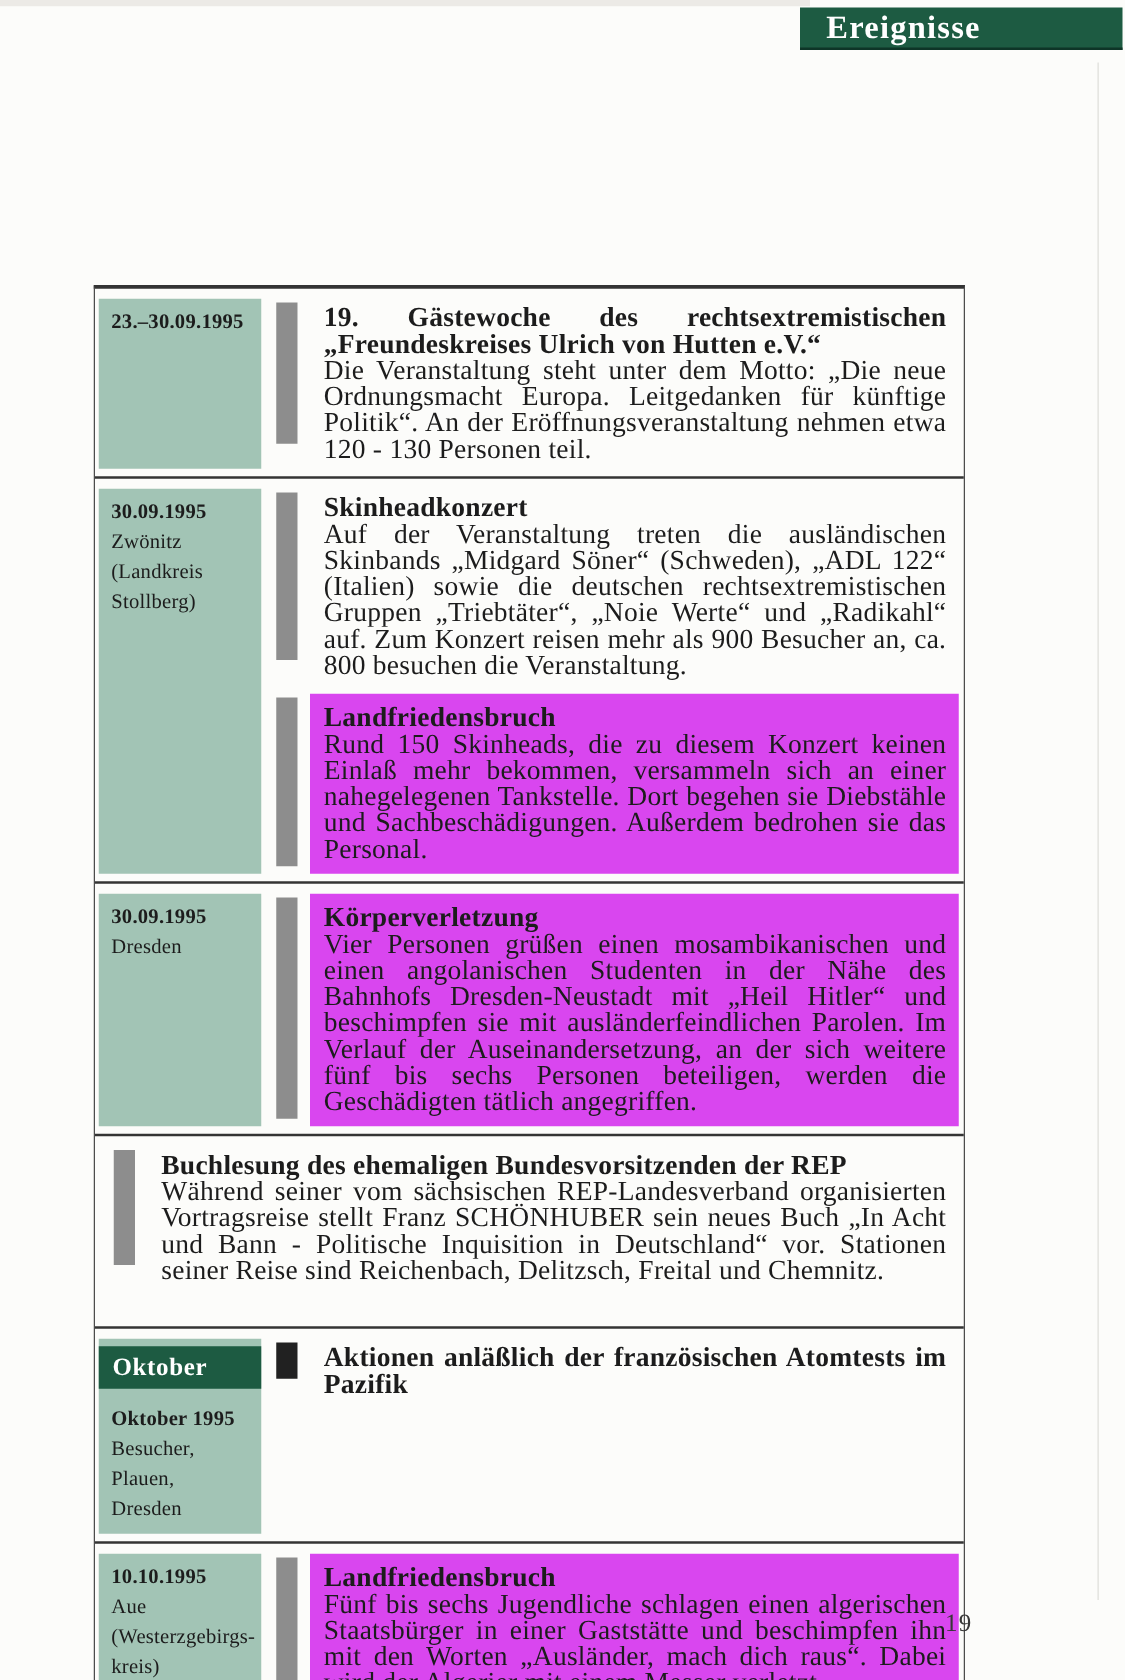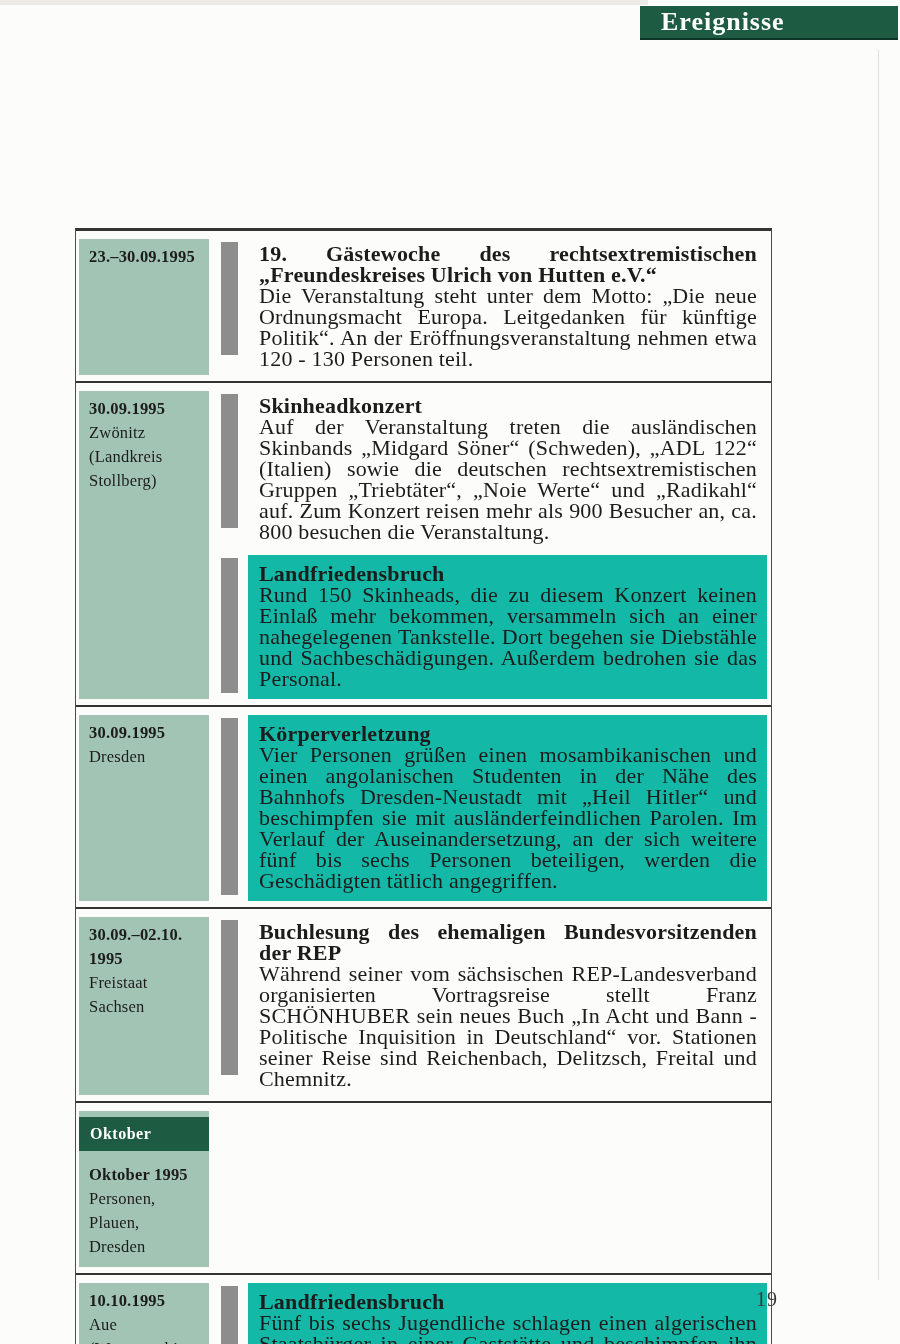--- a/index.html
+++ b/index.html
@@ -58,21 +58,21 @@
     padding: 6px 8px 8px 10px;
     font-size: 16.5px; line-height: 24px;
     letter-spacing: 0.2px;
   }
   .date { font-weight: bold; white-space: pre-line; }
   .location { white-space: pre-line; }
   .section-banner {
     background: #1d5b42;
     color: #ffffff;
     font-weight: bold;
-    font-size: 16px;
+    font-size: 20px;
     line-height: 24px;
     padding: 5px 4px 5px 11px;
     margin: 0 -8px 12px -10px;
     letter-spacing: 0.5px;
   }
   .content-cell {
     flex: 1;
     display: flex; flex-direction: column;
     margin-left: 12px;
     gap: 7px;
@@ -89,21 +89,21 @@
   .block-text {
     flex: 1;
     margin-left: 10px;
     padding: 4px 10px 6px 11px;
     font-size: 22px;
     line-height: 21px;
     letter-spacing: 0.2px;
     text-align: justify;
   }
   .block.hl .block-text {
-    background: #14b8a6;
+    background: #d946ef;
     padding-top: 8px;
     padding-bottom: 10px;
   }
   .block-title { font-weight: bold; }
   .block-body { }
   .page-number {
     position: absolute; left: 756px; top: 1288px;
     font-size: 20px; color: #383838; letter-spacing: 1px;
   }
 </style>
@@ -170,49 +170,44 @@
         <div class="bar"></div>
         <div class="block-text">
           <span class="block-title">Körperverletzung</span>
           <div class="block-body">Vier Personen grüßen einen mosambikanischen und einen angolanischen Studenten in der Nähe des Bahnhofs Dresden-Neustadt mit „Heil Hitler“ und beschimpfen sie mit ausländerfeindlichen Parolen. Im Verlauf der Auseinandersetzung, an der sich weitere fünf bis sechs Personen beteiligen, werden die Geschädigten tätlich angegriffen.</div>
         </div>
       </div>
     </div>
   </div>
 
   <div class="row row-4">
-    <div class="date-cell">
-      <div class="date">30.09.–02.10.
-1995</div>
-      <div class="location">Freistaat
-Sachsen</div>
-    </div>
     <div class="content-cell">
       <div class="block">
         <div class="bar"></div>
         <div class="block-text">
           <span class="block-title">Buchlesung des ehemaligen Bundesvorsitzenden der REP</span>
           <div class="block-body">Während seiner vom sächsischen REP-Landesverband organisierten Vortragsreise stellt Franz SCHÖNHUBER sein neues Buch „In Acht und Bann - Politische Inquisition in Deutschland“ vor. Stationen seiner Reise sind Reichenbach, Delitzsch, Freital und Chemnitz.</div>
         </div>
       </div>
     </div>
   </div>
 
   <div class="row row-5">
     <div class="date-cell">
       <div class="section-banner">Oktober</div>
       <div class="date">Oktober 1995</div>
-      <div class="location">Personen,
+      <div class="location">Besucher,
 Plauen,
 Dresden</div>
     </div>
     <div class="content-cell">
       <div class="block">
         <div class="bar black"></div>
         <div class="block-text">
+          <span class="block-title">Aktionen anläßlich der französischen Atomtests im Pazifik</span>
         </div>
       </div>
     </div>
   </div>
 
   <div class="row row-6">
     <div class="date-cell">
       <div class="date">10.10.1995</div>
       <div class="location">Aue
 (Westerzgebirgs-

